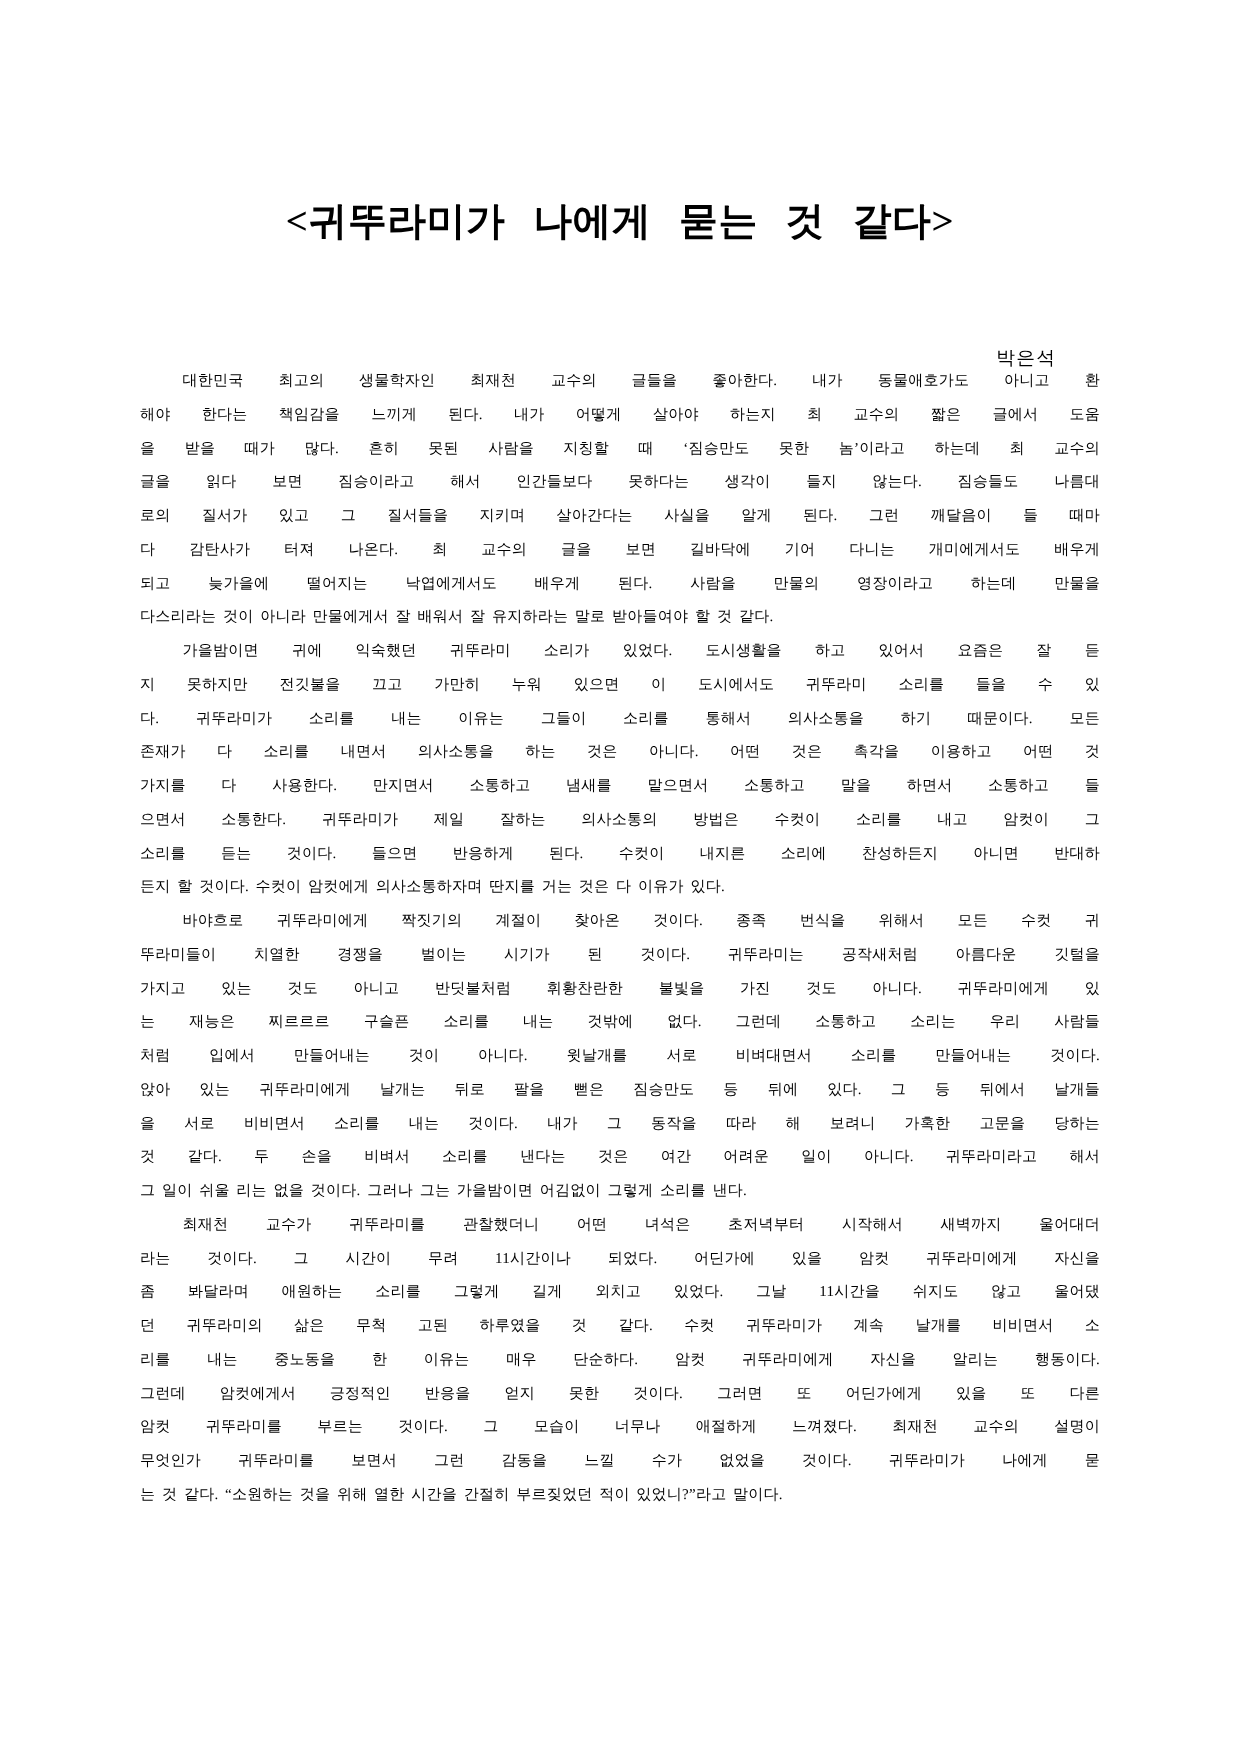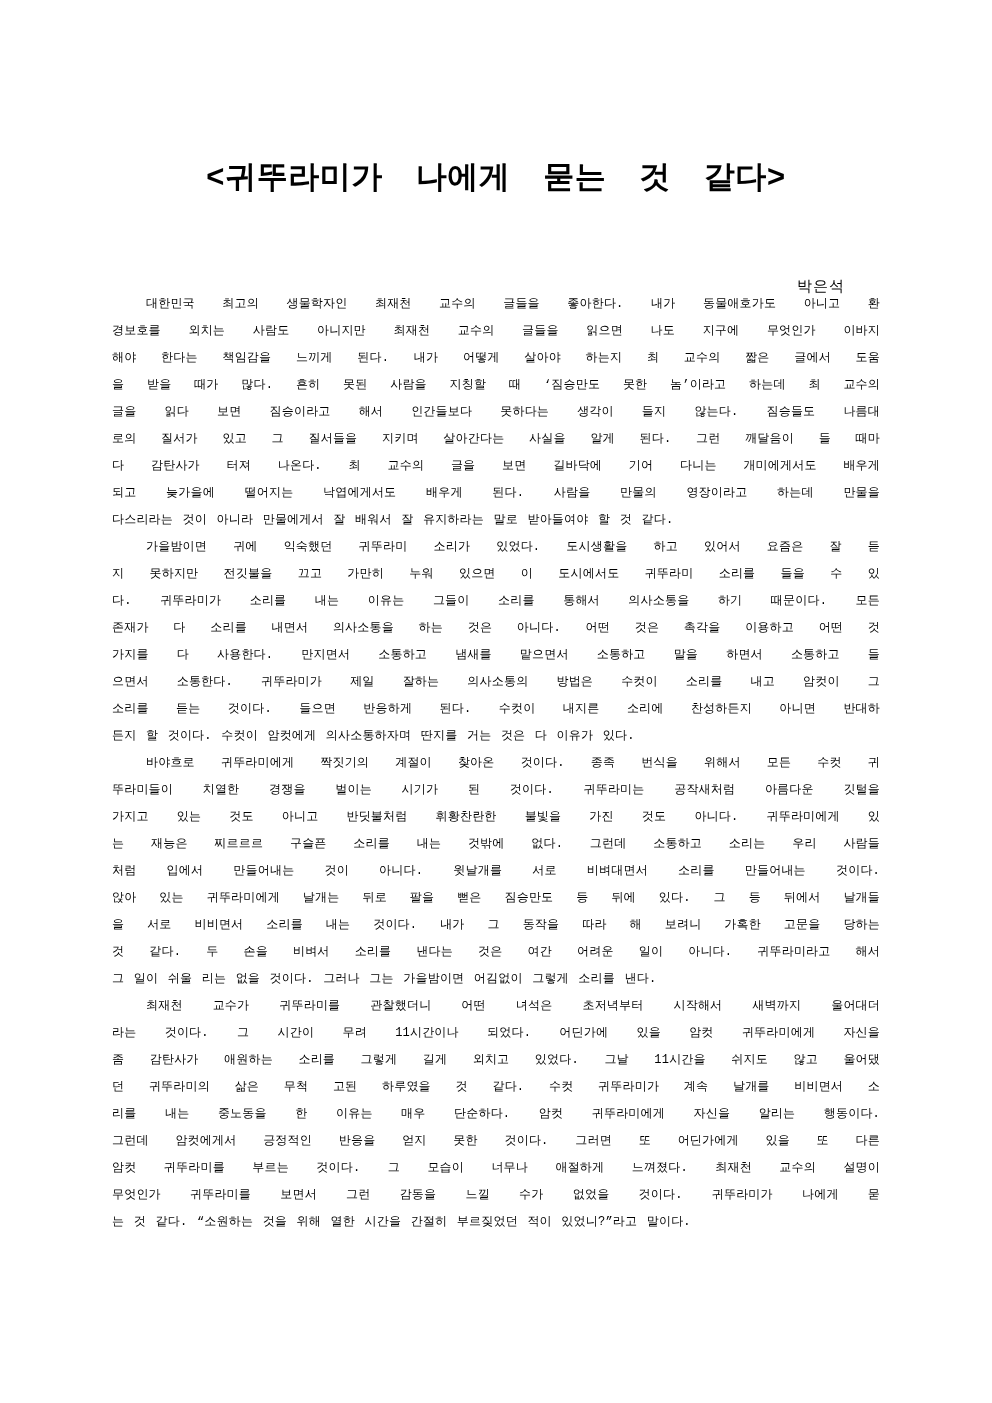--- a/index.html
+++ b/index.html
@@ -6,21 +6,21 @@
     margin: 0;
     padding: 0;
     background: #ffffff;
   }
   .page {
     position: relative;
     width: 992px;
     height: 1403px;
     background: #ffffff;
     color: #000000;
-    font-family: Liberation Mono, monospace;
+    font-family: Liberation Serif, serif;
     overflow: hidden;
   }
   .doc-title {
     position: absolute;
     top: 156px;
     left: 0;
     width: 100%;
     margin: 0;
     text-align: center;
     font-size: 31px;
@@ -67,21 +67,20 @@
 </style>
 </head>
 <body>
 
 <div class="page">
   <h1 class="doc-title">&lt;귀뚜라미가 나에게 묻는 것 같다&gt;</h1>
   <div class="doc-author">박은석</div>
   <div class="doc-body">
       <div class="paragraph">
         <div class="line first">대한민국 최고의 생물학자인 최재천 교수의 글들을 좋아한다. 내가 동물애호가도 아니고 환</div>
-        <div class="line">경보호를 외치는 사람도 아니지만 최재천 교수의 글들을 읽으면 나도 지구에 무엇인가 이바지</div>
         <div class="line">해야 한다는 책임감을 느끼게 된다. 내가 어떻게 살아야 하는지 최 교수의 짧은 글에서 도움</div>
         <div class="line">을 받을 때가 많다. 흔히 못된 사람을 지칭할 때 ‘짐승만도 못한 놈’이라고 하는데 최 교수의</div>
         <div class="line">글을 읽다 보면 짐승이라고 해서 인간들보다 못하다는 생각이 들지 않는다. 짐승들도 나름대</div>
         <div class="line">로의 질서가 있고 그 질서들을 지키며 살아간다는 사실을 알게 된다. 그런 깨달음이 들 때마</div>
         <div class="line">다 감탄사가 터져 나온다. 최 교수의 글을 보면 길바닥에 기어 다니는 개미에게서도 배우게</div>
         <div class="line">되고 늦가을에 떨어지는 낙엽에게서도 배우게 된다. 사람을 만물의 영장이라고 하는데 만물을</div>
         <div class="line last">다스리라는 것이 아니라 만물에게서 잘 배워서 잘 유지하라는 말로 받아들여야 할 것 같다.</div>
       </div>
       <div class="paragraph">
         <div class="line first">가을밤이면 귀에 익숙했던 귀뚜라미 소리가 있었다. 도시생활을 하고 있어서 요즘은 잘 듣</div>
@@ -100,21 +99,21 @@
         <div class="line">는 재능은 찌르르르 구슬픈 소리를 내는 것밖에 없다. 그런데 소통하고 소리는 우리 사람들</div>
         <div class="line">처럼 입에서 만들어내는 것이 아니다. 윗날개를 서로 비벼대면서 소리를 만들어내는 것이다.</div>
         <div class="line">앉아 있는 귀뚜라미에게 날개는 뒤로 팔을 뻗은 짐승만도 등 뒤에 있다. 그 등 뒤에서 날개들</div>
         <div class="line">을 서로 비비면서 소리를 내는 것이다. 내가 그 동작을 따라 해 보려니 가혹한 고문을 당하는</div>
         <div class="line">것 같다. 두 손을 비벼서 소리를 낸다는 것은 여간 어려운 일이 아니다. 귀뚜라미라고 해서</div>
         <div class="line last">그 일이 쉬울 리는 없을 것이다. 그러나 그는 가을밤이면 어김없이 그렇게 소리를 낸다.</div>
       </div>
       <div class="paragraph">
         <div class="line first">최재천 교수가 귀뚜라미를 관찰했더니 어떤 녀석은 초저녁부터 시작해서 새벽까지 울어대더</div>
         <div class="line">라는 것이다. 그 시간이 무려 11시간이나 되었다. 어딘가에 있을 암컷 귀뚜라미에게 자신을</div>
-        <div class="line">좀 감탄사가 애원하는 소리를 그렇게 길게 외치고 있었다. 그날 11시간을 쉬지도 않고 울어댔</div>
+        <div class="line">좀 봐달라며 애원하는 소리를 그렇게 길게 외치고 있었다. 그날 11시간을 쉬지도 않고 울어댔</div>
         <div class="line">던 귀뚜라미의 삶은 무척 고된 하루였을 것 같다. 수컷 귀뚜라미가 계속 날개를 비비면서 소</div>
         <div class="line">리를 내는 중노동을 한 이유는 매우 단순하다. 암컷 귀뚜라미에게 자신을 알리는 행동이다.</div>
         <div class="line">그런데 암컷에게서 긍정적인 반응을 얻지 못한 것이다. 그러면 또 어딘가에게 있을 또 다른</div>
         <div class="line">암컷 귀뚜라미를 부르는 것이다. 그 모습이 너무나 애절하게 느껴졌다. 최재천 교수의 설명이</div>
         <div class="line">무엇인가 귀뚜라미를 보면서 그런 감동을 느낄 수가 없었을 것이다. 귀뚜라미가 나에게 묻</div>
         <div class="line last">는 것 같다. “소원하는 것을 위해 열한 시간을 간절히 부르짖었던 적이 있었니?”라고 말이다.</div>
       </div>
     </div>
 </div>
 

